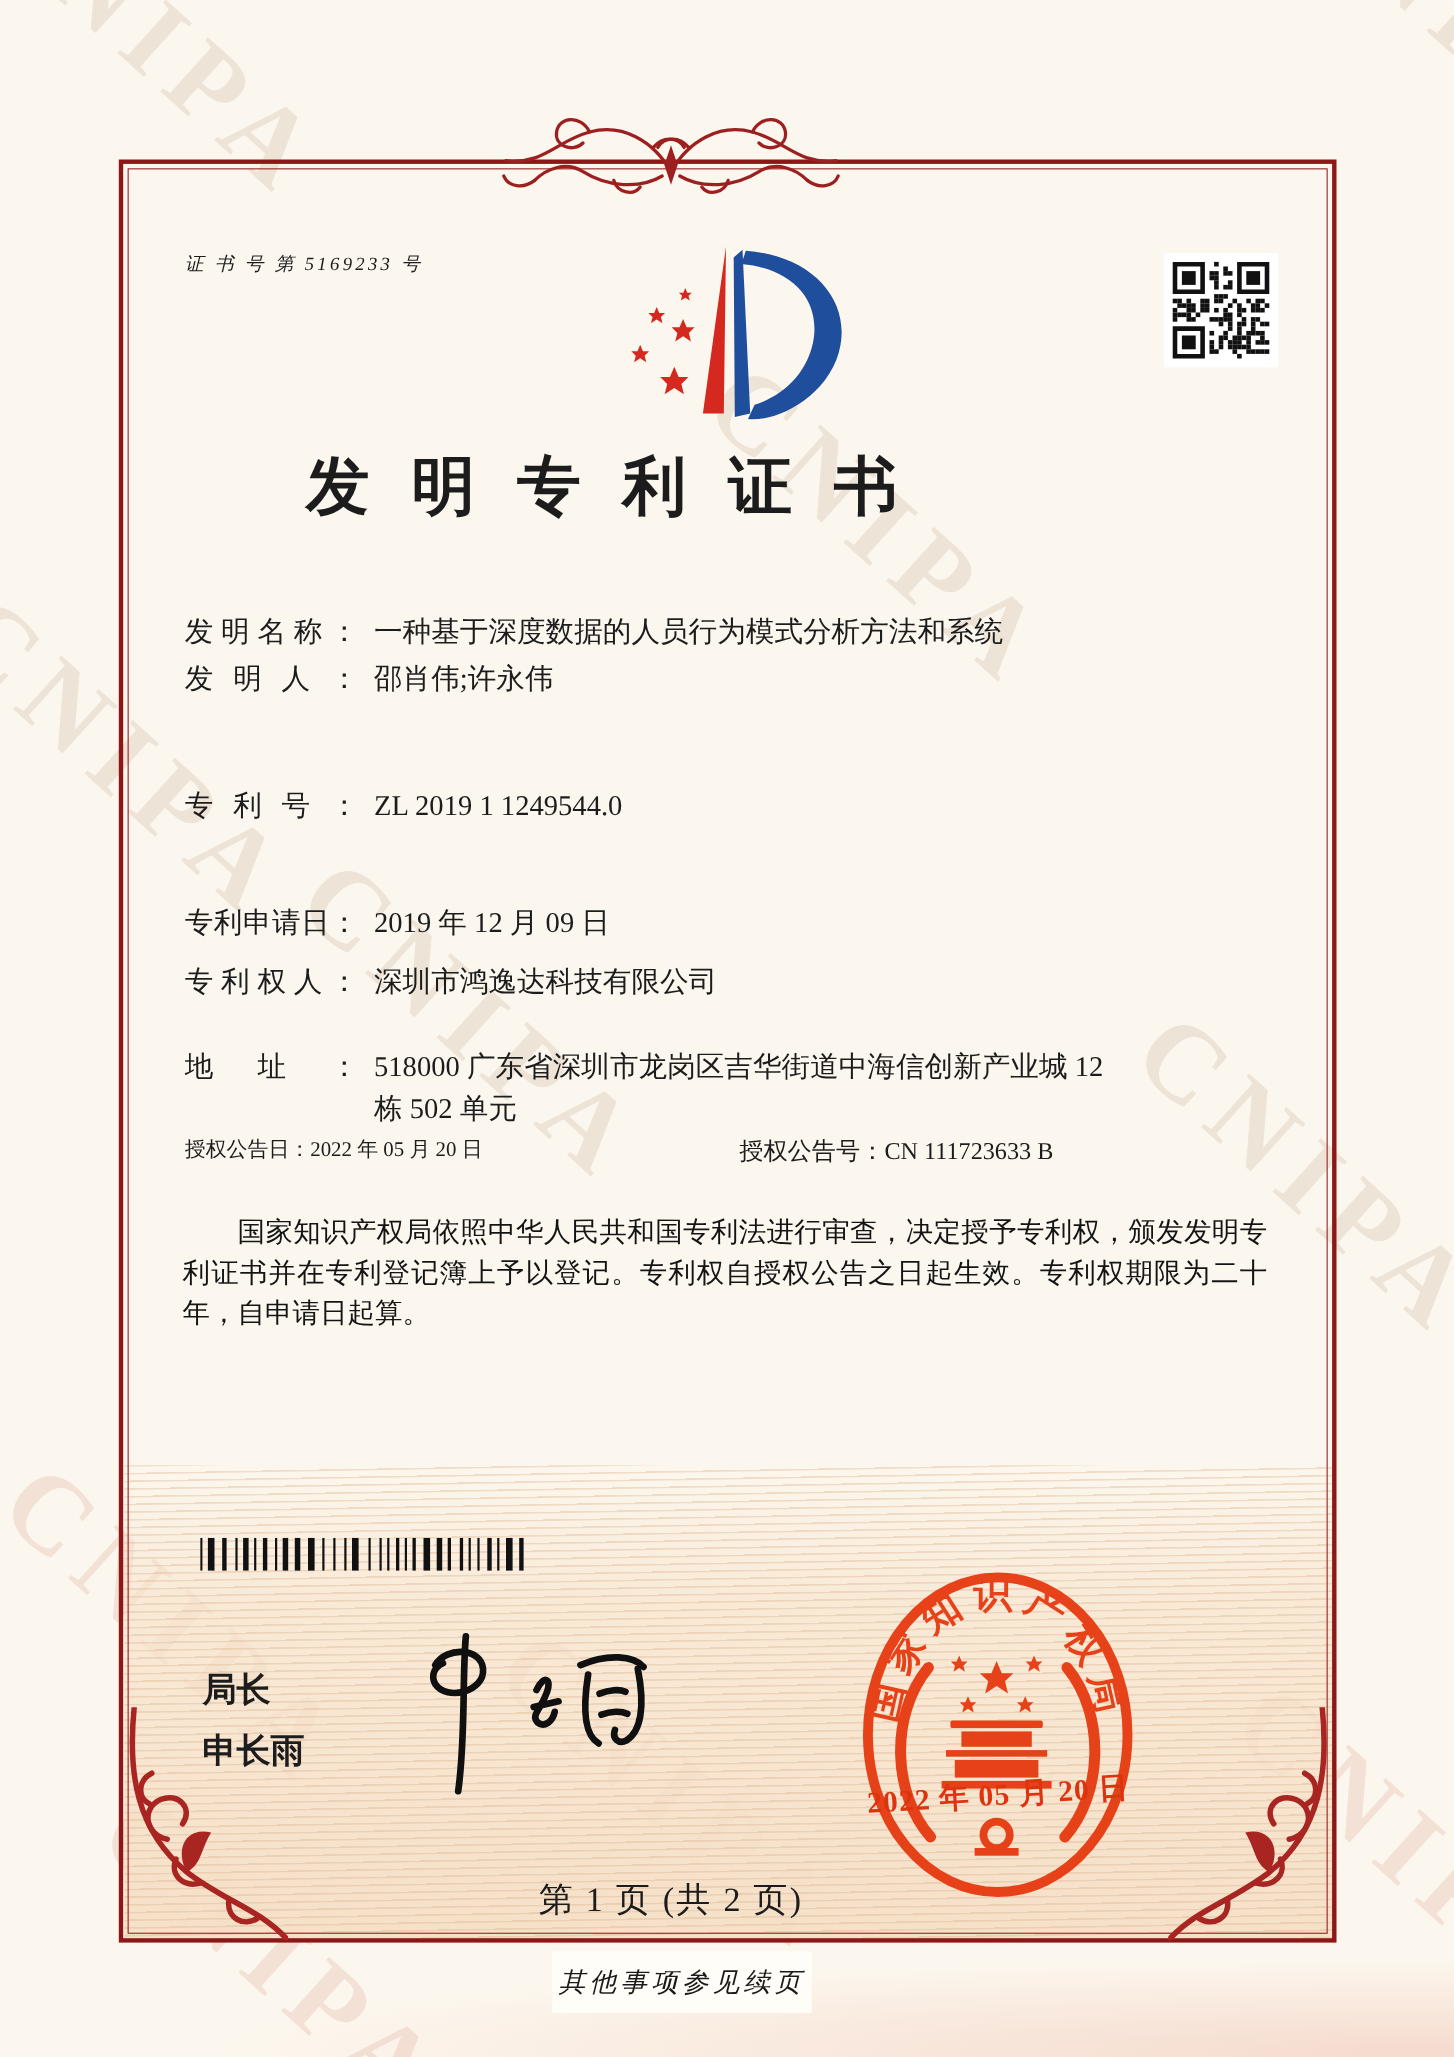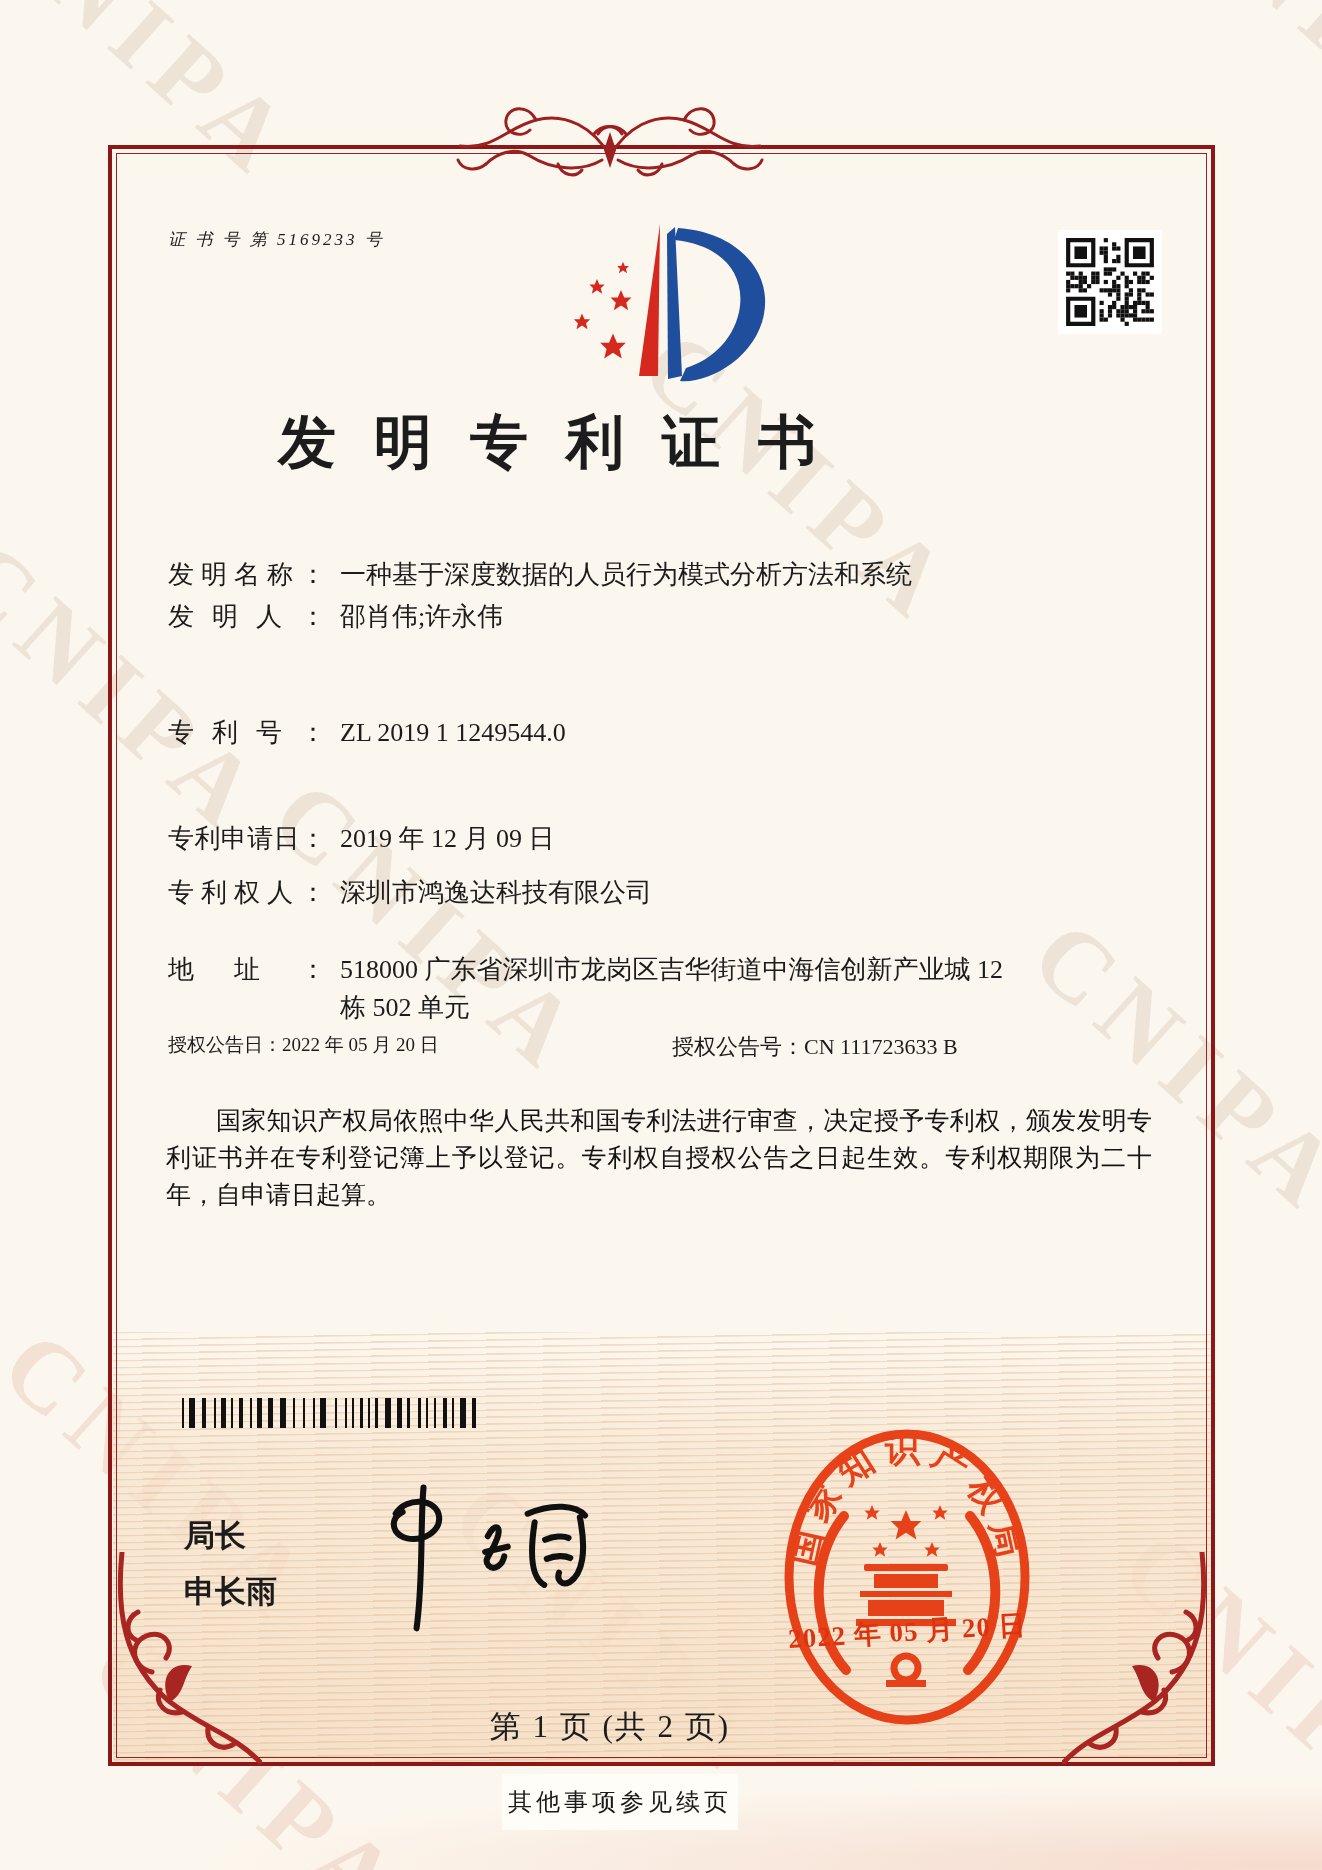--- a/index.html
+++ b/index.html
@@ -57,21 +57,21 @@
 
   .seal{position:absolute;left:766px;top:1412px;z-index:5;opacity:0.94;}
   .seal-date{position:absolute;left:788px;top:1614px;width:232px;text-align:center;z-index:6;
              font-size:27px;font-weight:700;color:#dd340f;transform:rotate(-3.5deg);
              white-space:nowrap;letter-spacing:1px;}
 
   .pageinfo{position:absolute;left:460px;top:1706px;width:300px;text-align:center;
             font-size:31px;z-index:4;letter-spacing:2px;}
 
   .footer-band{position:absolute;left:502px;top:1774px;width:236px;height:56px;
-               background:#fffdf7;z-index:4;display:flex;align-items:center;justify-content:center;}
+               background:#fffdf7;z-index:4;display:flex;align-items:center;justify-content:center;font-style:italic;}
   .footer-note{font-size:24px;letter-spacing:4px;color:#1a1a1a;}
 </style>
 </head>
 <body>
 
 <div class="wm" style="left:-50px;top:-25px;">CNIPA</div>
 <div class="wm" style="left:1140px;top:-45px;">CNIPA</div>
 <div class="wm" style="left:610px;top:420px;">CNIPA</div>
 <div class="wm" style="left:-80px;top:630px;">CNIPA</div>
 <div class="wm" style="left:240px;top:870px;">CNIPA</div>

